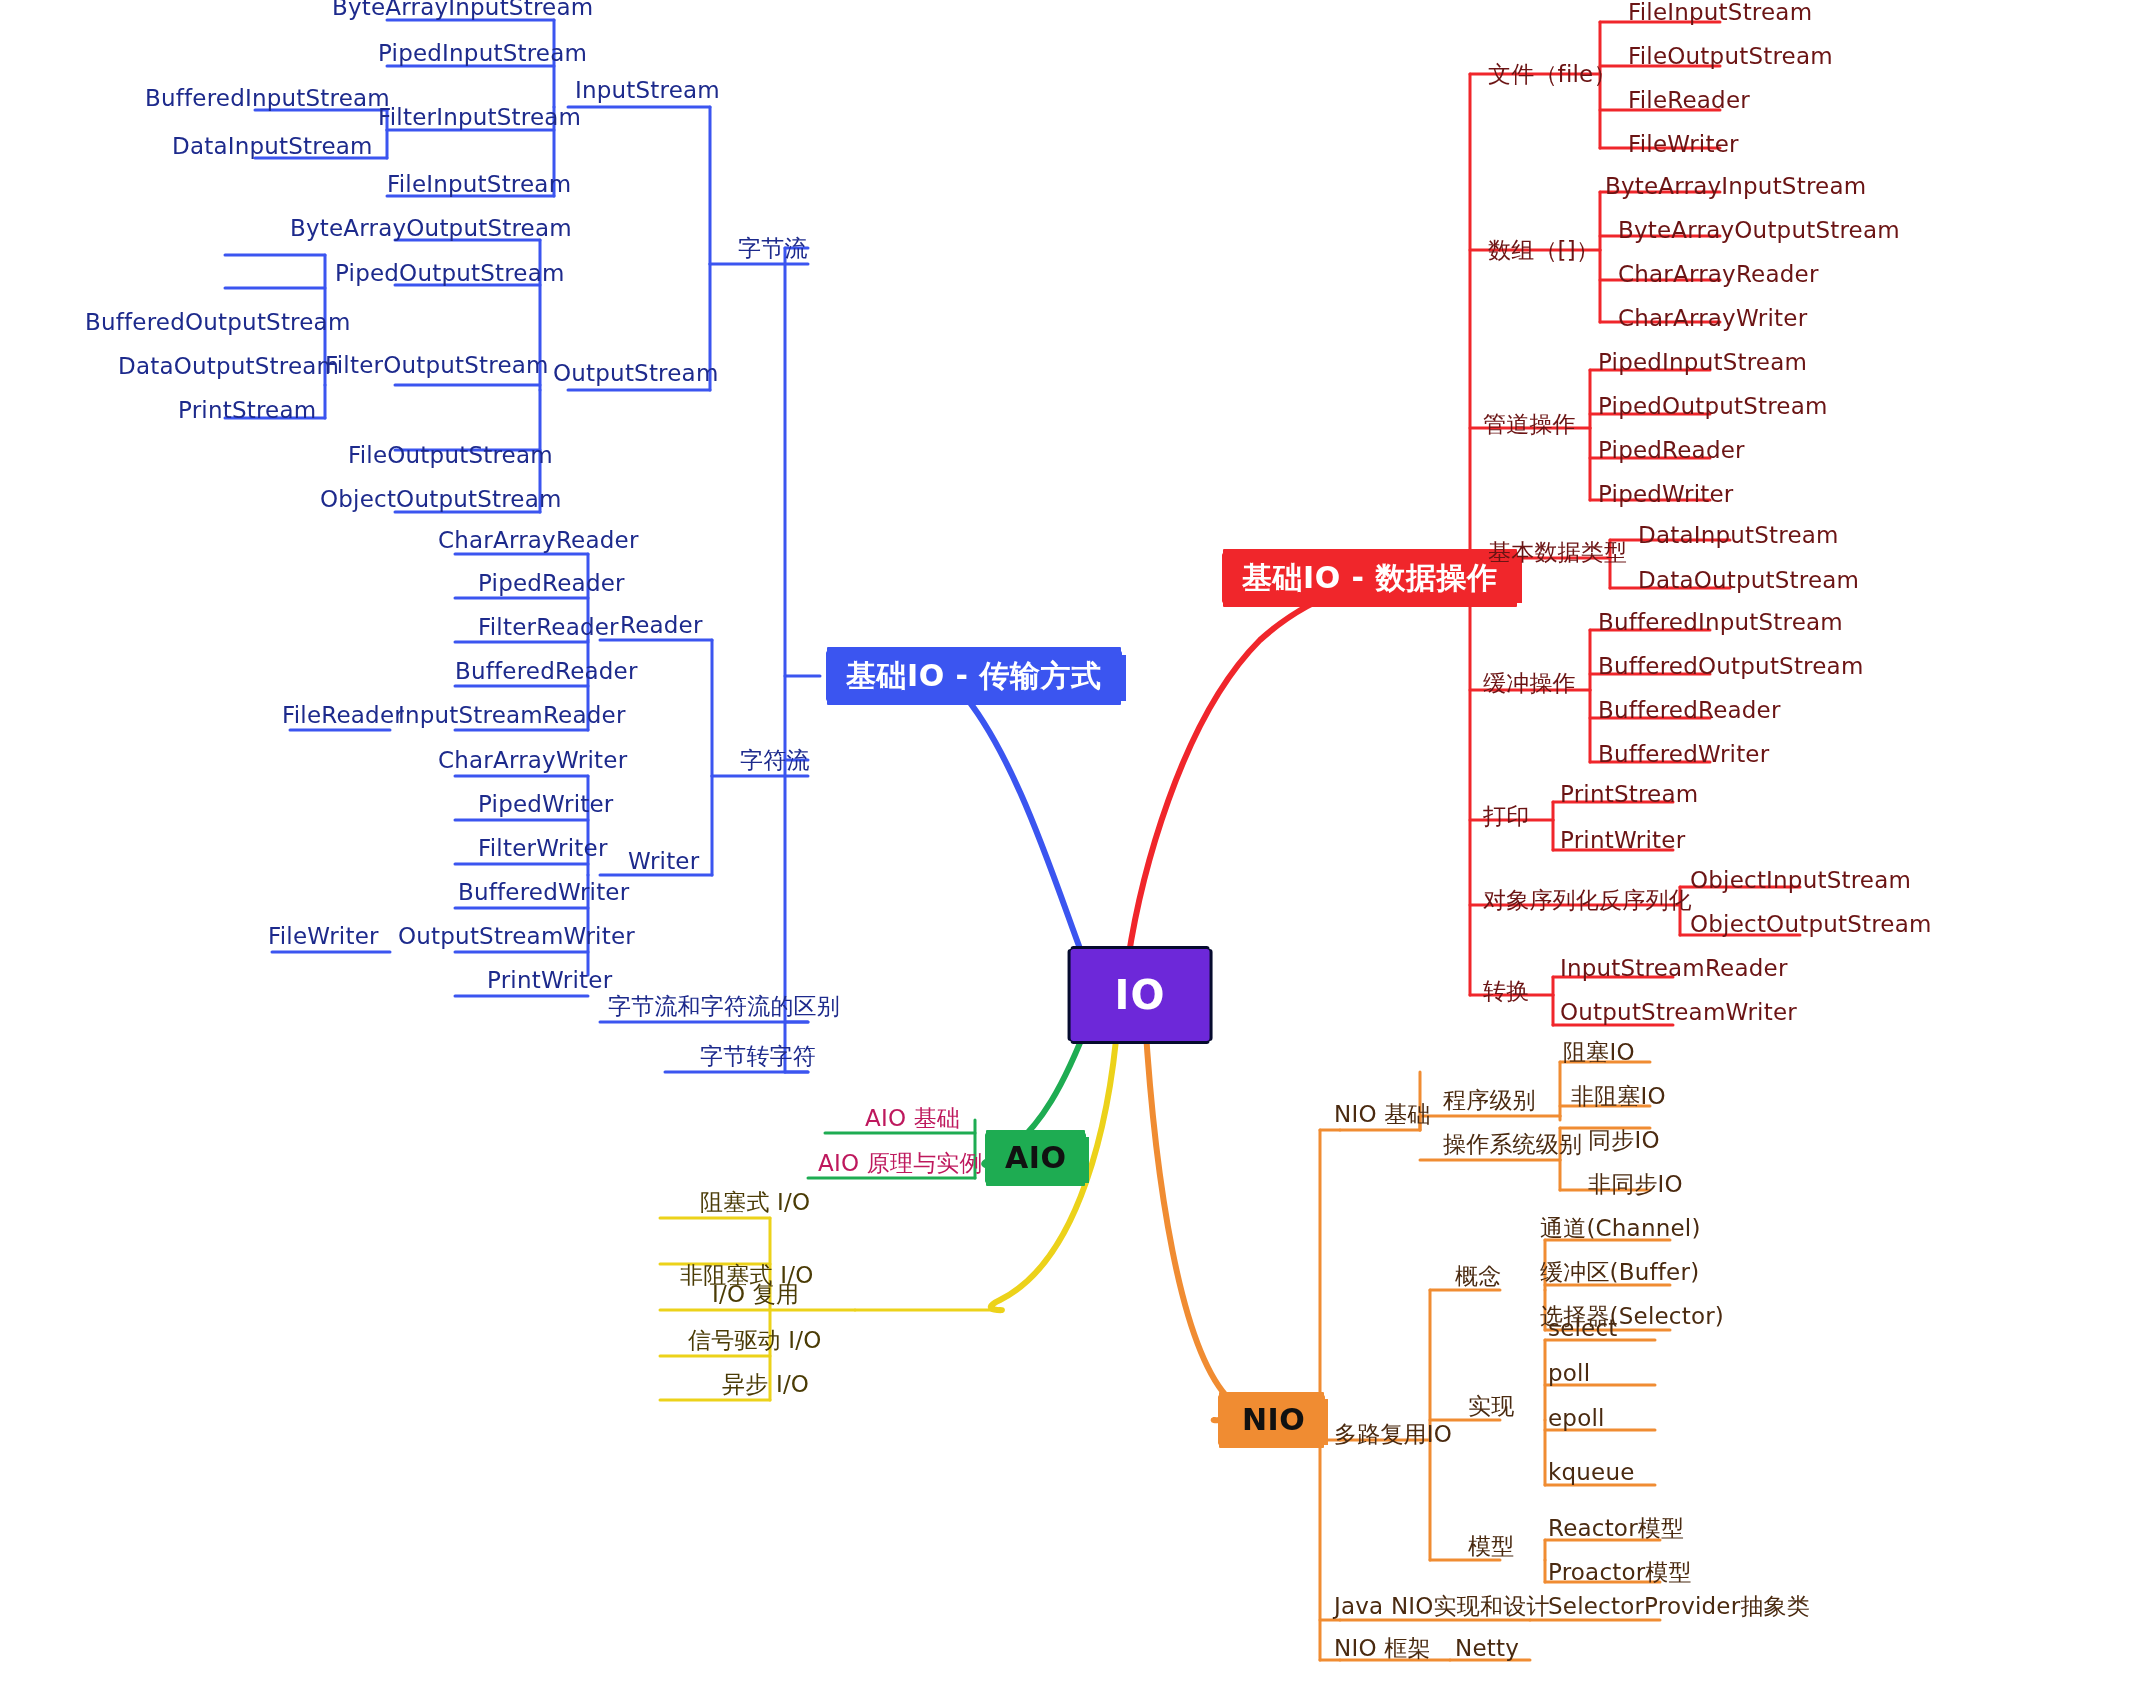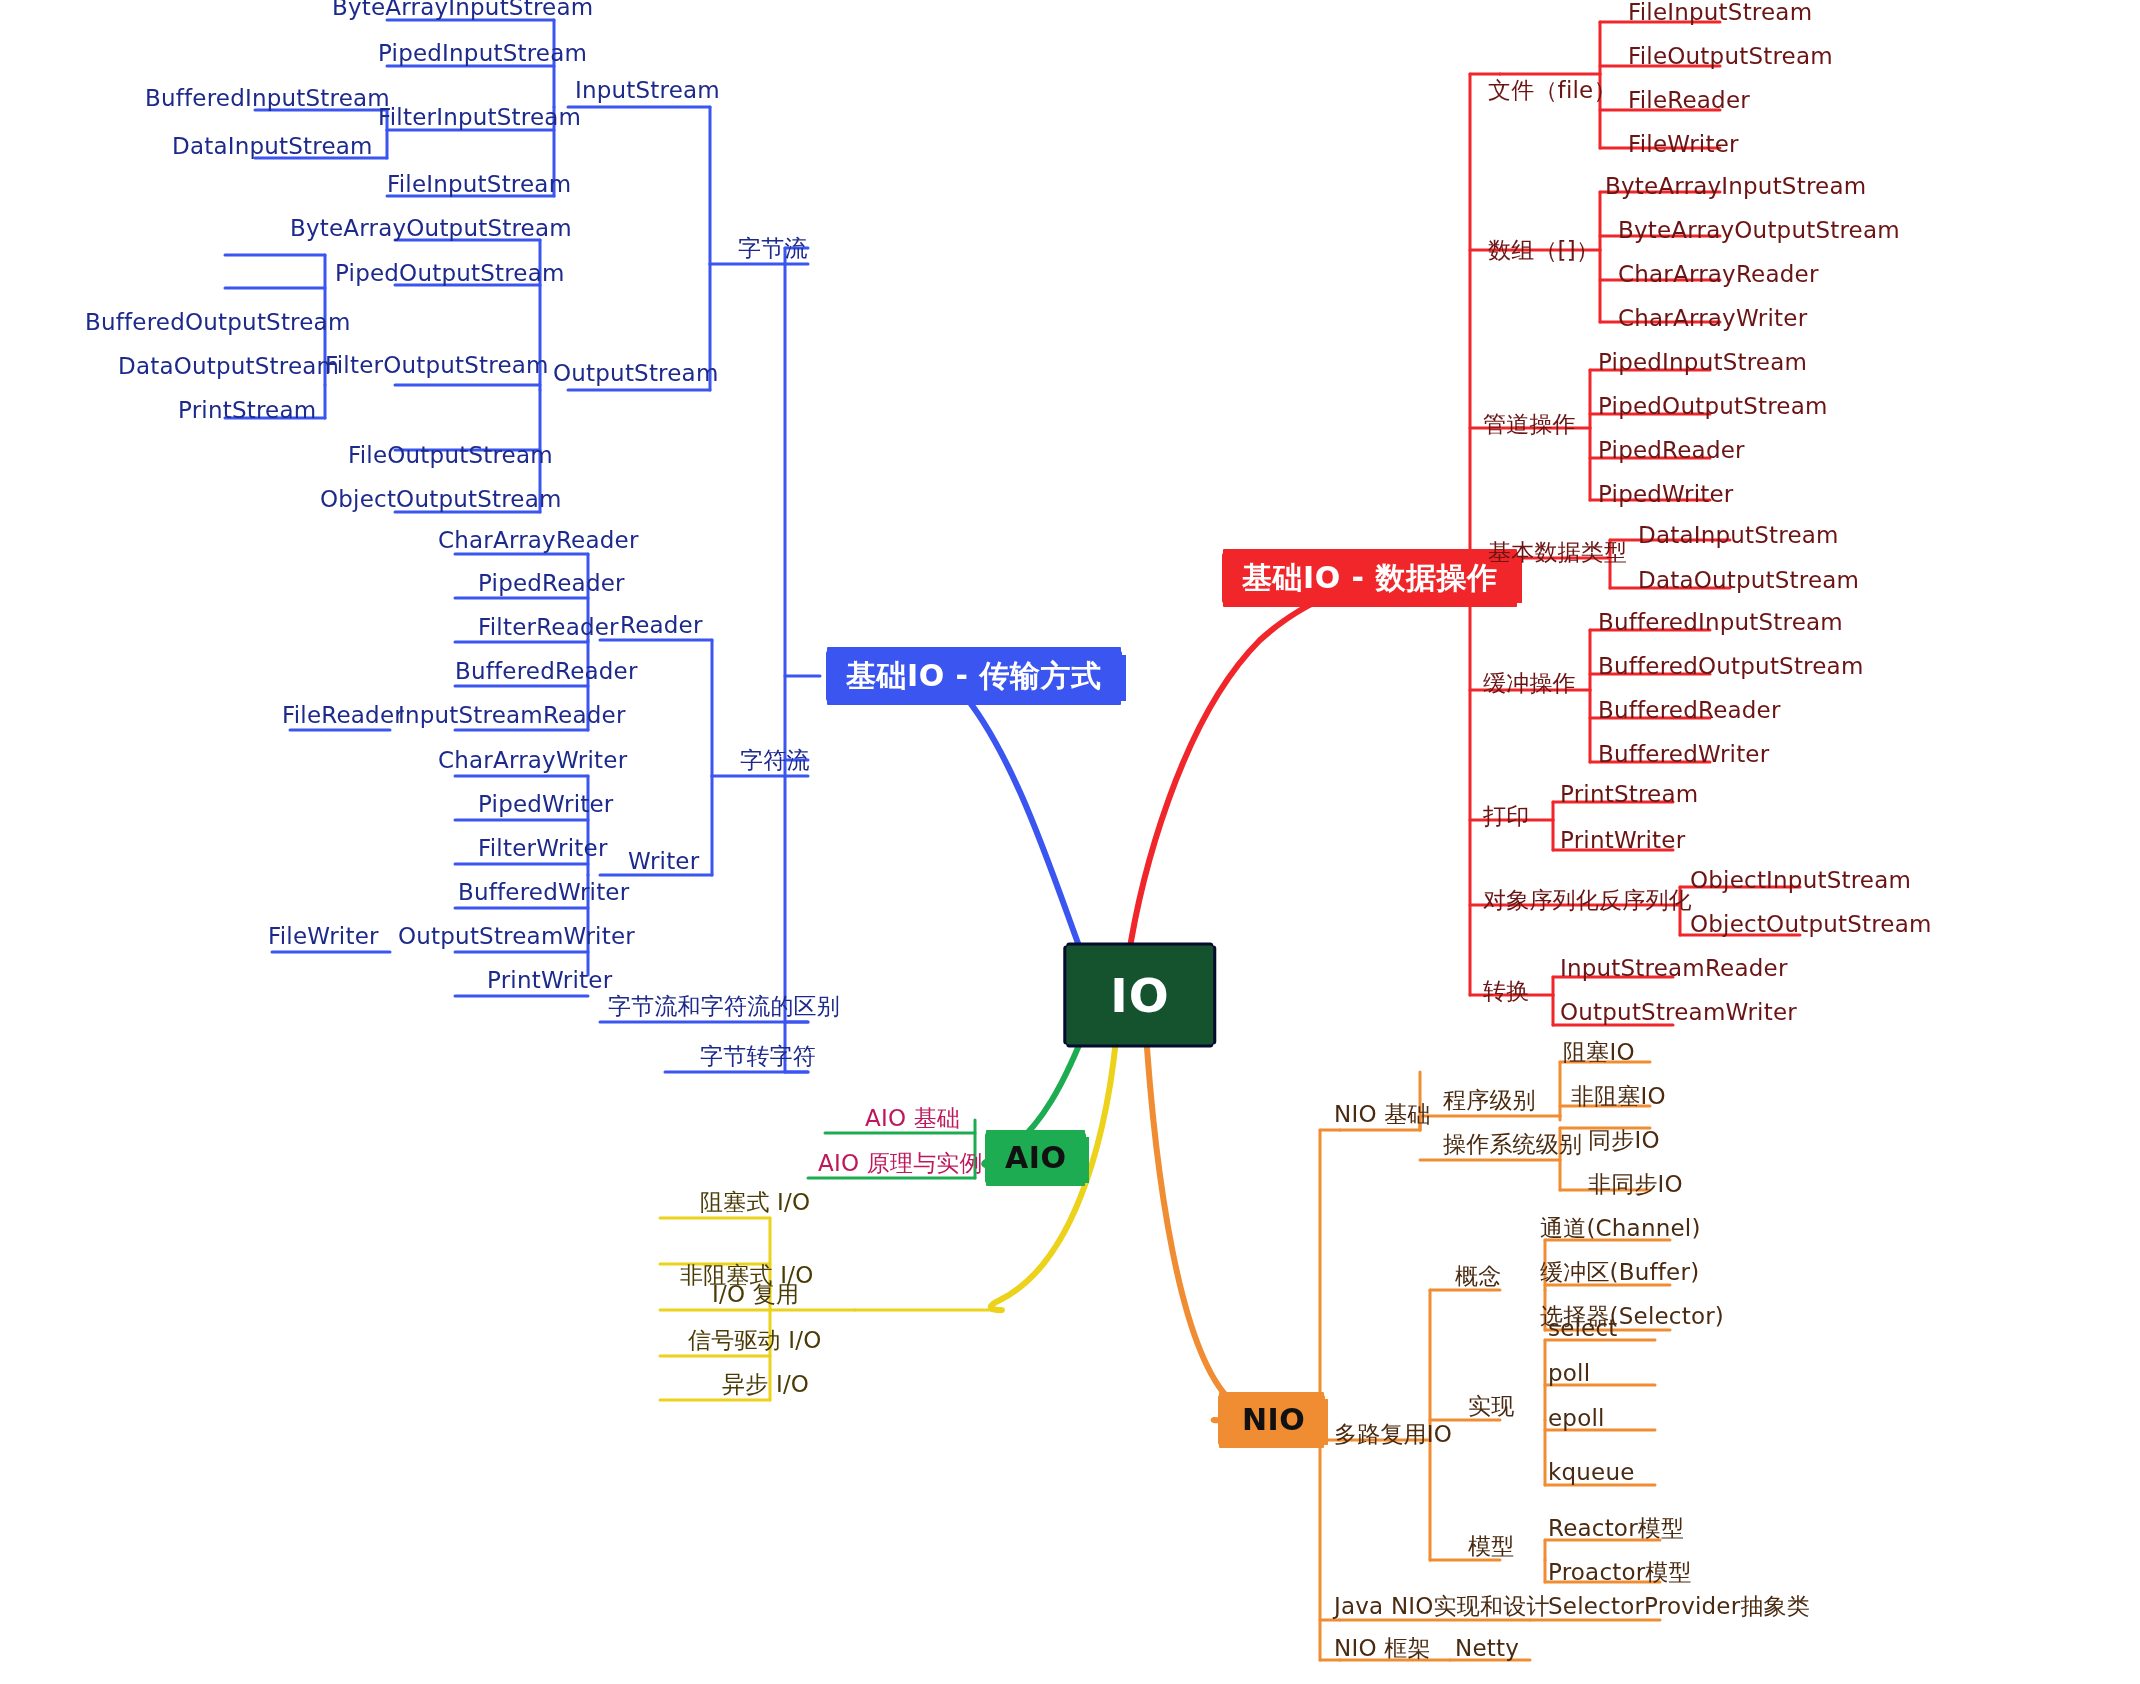--- a/index.html
+++ b/index.html
@@ -10,21 +10,21 @@
   .node{position:absolute;white-space:nowrap;line-height:1;}
   .leaf{font-size:23px;letter-spacing:.2px;transform:translateY(-50%);}  
   .blue{color:#1d2a8c;}
   .red{color:#6b1414;}
   .orange{color:#4a2a10;}
   .green{color:#be185d;}
   .yellow{color:#4a3b05;}
   .cjk{font-family:"DejaVu Sans","Liberation Sans",sans-serif;}
   
   .root{
-    background:#14532d;color:#fff;font-size:47px;font-weight:700;
+    background:#6d28d9;color:#fff;font-size:40px;font-weight:700;
     padding:26px 44px;border-radius:3px;transform:translate(-50%,-50%);
     letter-spacing:1px;
     box-shadow:3px 0 0 #050b2e,-3px 0 0 #050b2e,0 3px 0 #050b2e,0 -3px 0 #050b2e;
   }
   
   .chip{
     font-size:30px;font-weight:700;padding:10px 20px;transform:translateY(-50%);
     border-radius:2px;letter-spacing:.5px;
   }
   .chip.blue-chip{background:#3b55f0;color:#fff;
@@ -319,21 +319,21 @@
 <div class="node leaf blue" style="left:438px;top:760px;">CharArrayWriter</div>
 <div class="node leaf blue" style="left:478px;top:804px;">PipedWriter</div>
 <div class="node leaf blue" style="left:478px;top:848px;">FilterWriter</div>
 <div class="node leaf blue" style="left:458px;top:892px;">BufferedWriter</div>
 <div class="node leaf blue" style="left:398px;top:936px;">OutputStreamWriter</div>
 <div class="node leaf blue" style="left:268px;top:936px;">FileWriter</div>
 <div class="node leaf blue" style="left:487px;top:980px;">PrintWriter</div>
 
 <div class="node chip red-chip" style="left:1222px;top:578px;">基础IO - 数据操作</div>
 
-<div class="node leaf red cjk" style="left:1488px;top:90px;">文件（file）</div>
+<div class="node leaf red cjk" style="left:1488px;top:74px;">文件（file）</div>
 <div class="node leaf red cjk" style="left:1488px;top:250px;">数组（[]）</div>
 <div class="node leaf red cjk" style="left:1483px;top:424px;">管道操作</div>
 <div class="node leaf red cjk" style="left:1488px;top:552px;">基本数据类型</div>
 <div class="node leaf red cjk" style="left:1483px;top:683px;">缓冲操作</div>
 <div class="node leaf red cjk" style="left:1483px;top:816px;">打印</div>
 <div class="node leaf red cjk" style="left:1483px;top:900px;">对象序列化反序列化</div>
 <div class="node leaf red cjk" style="left:1483px;top:991px;">转换</div>
 
 <div class="node leaf red" style="left:1628px;top:12px;">FileInputStream</div>
 <div class="node leaf red" style="left:1628px;top:56px;">FileOutputStream</div>

